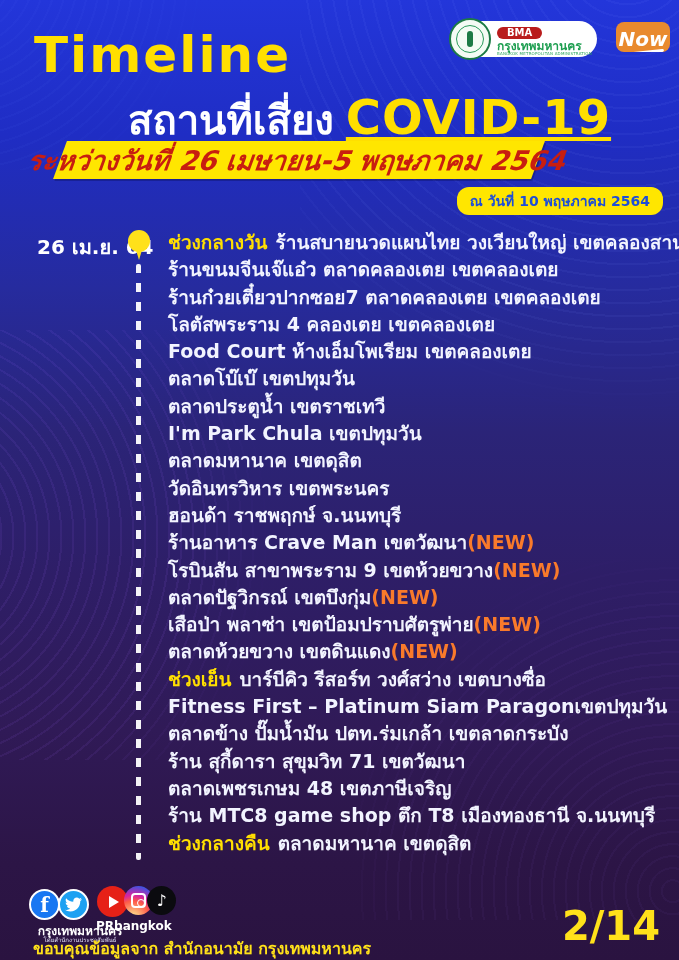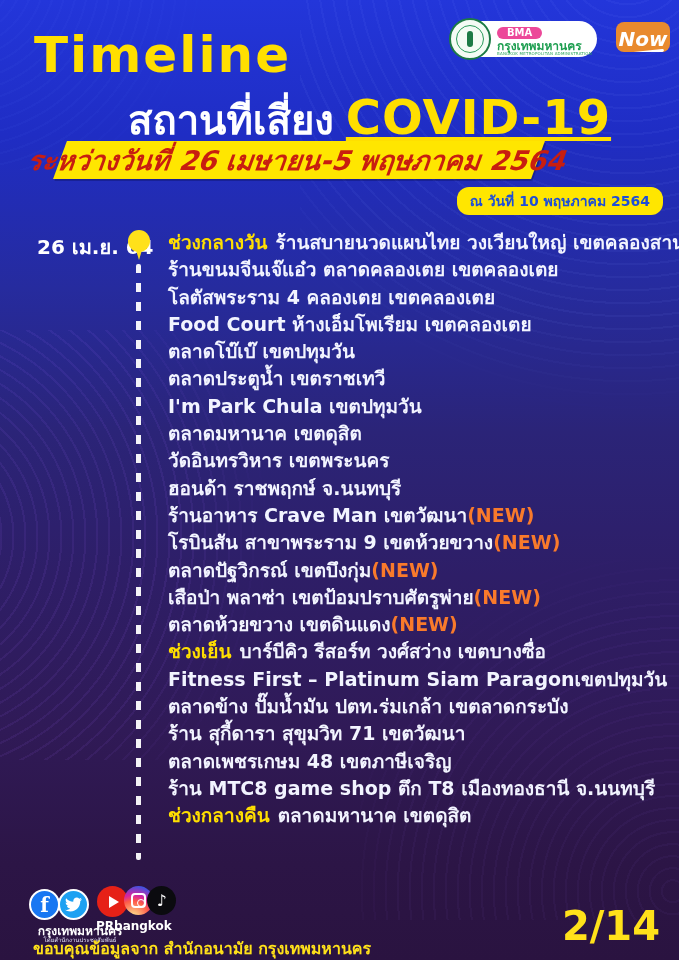--- a/index.html
+++ b/index.html
@@ -47,21 +47,21 @@
 
   
   .bma { position:absolute; left:455px; top:21px; width:142px; height:36px;
     background:#ffffff; border-radius:18px; }
   .bma-seal { position:absolute; left:-6px; top:-3px; width:42px; height:42px; border-radius:50%;
     background:#f4fbf4; border:2px solid #1d7a45; display:flex; align-items:center; justify-content:center; }
   .bma-seal .inner { width:28px; height:28px; border-radius:50%; border:1px solid #2a9b5c;
     display:flex; align-items:center; justify-content:center; }
   .bma-seal .figure { width:6px; height:16px; border-radius:3px; background:#1d7a45; }
   .bma-text { position:absolute; left:42px; top:2px; width:96px; text-align:left; line-height:1; }
-  .bma-abbr { display:inline-block; background:#ec4899; color:#fff; font-size:10px; font-weight:800;
+  .bma-abbr { display:inline-block; background:#b91c1c; color:#fff; font-size:10px; font-weight:800;
     padding:1px 10px; border-radius:8px; margin-bottom:1px; }
   .bma-th { font-size:12px; font-weight:800; color:#1d9e50; white-space:nowrap; }
   .bma-en { font-size:4px; color:#2aa55a; white-space:nowrap; letter-spacing:.2px; }
 
   
   .now { position:absolute; left:616px; top:22px; width:54px; height:30px; background:#e98a2e;
     border-radius:8px; overflow:hidden; }
   .now-word { position:absolute; left:0; right:0; top:5px; text-align:center; color:#fff;
     font-size:20px; font-weight:800; font-style:italic; }
   .now-swoosh { position:absolute; left:6px; right:6px; top:29px; height:3px; background:#fff;
@@ -152,20 +152,23 @@
   <div class="dash-line"></div>
   <div class="items">
     <div class="row">
       <span class="period">ช่วงกลางวัน</span><span class="loc">ร้านสบายนวดแผนไทย วงเวียนใหญ่ เขตคลองสาน</span>
     </div>
 
     <div class="row">
       <span class="loc">ร้านขนมจีนเจ๊แอ๋ว ตลาดคลองเตย เขตคลองเตย</span>
     </div>
 
+    <div class="row">
+      <span class="loc">ร้านก๋วยเตี๋ยวปากซอย7 ตลาดคลองเตย เขตคลองเตย</span>
+    </div>
 
     <div class="row">
       <span class="loc">โลตัสพระราม 4 คลองเตย เขตคลองเตย</span>
     </div>
 
     <div class="row">
       <span class="loc">Food Court ห้างเอ็มโพเรียม เขตคลองเตย</span>
     </div>
 
     <div class="row">

